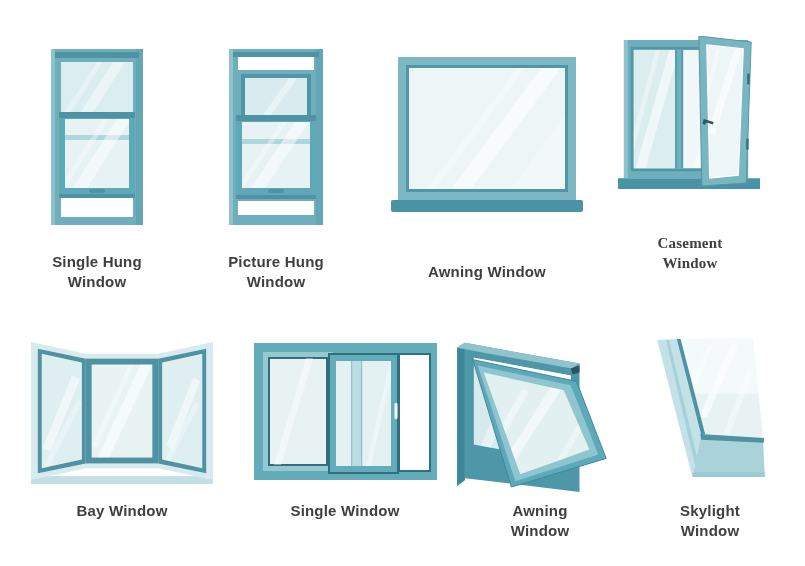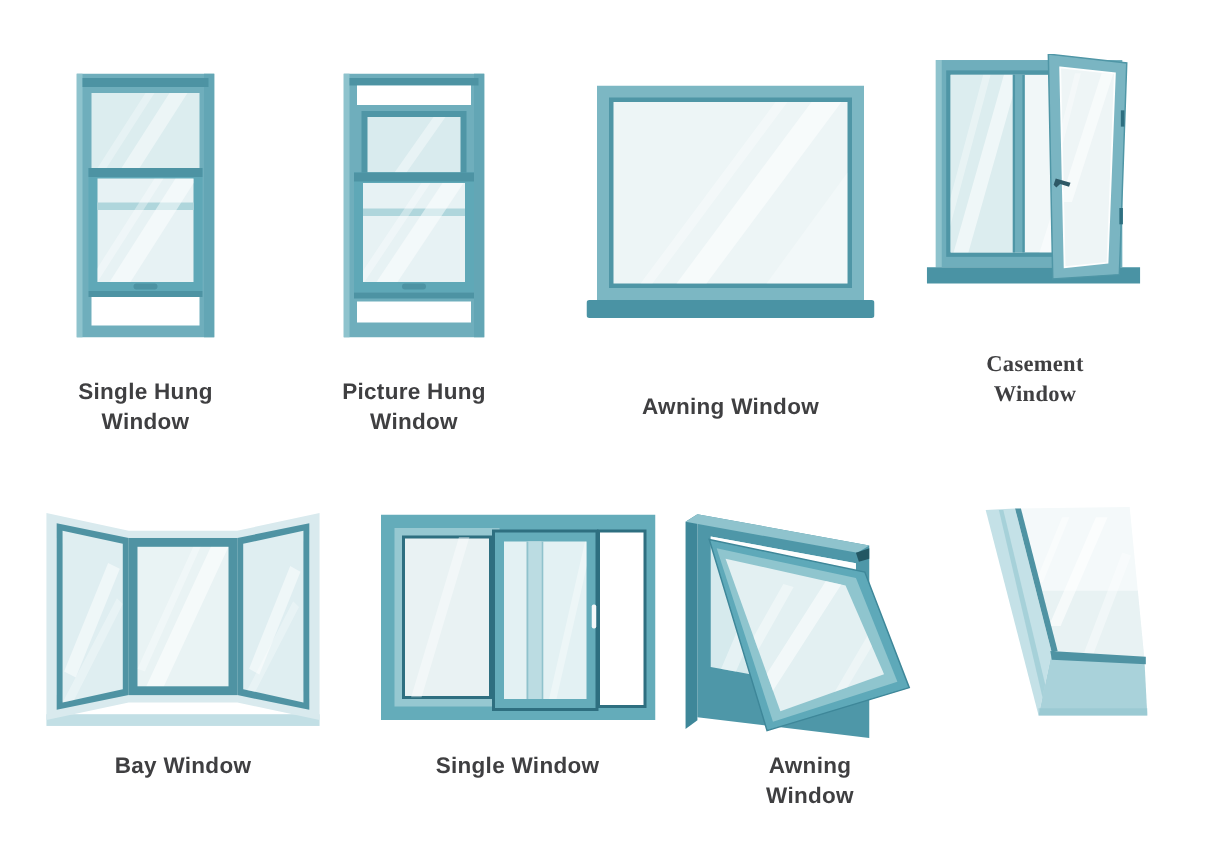--- a/index.html
+++ b/index.html
@@ -309,15 +309,18 @@
           <g fill="#ffffff">
             <polygon points="46,82 78,8 86,8 54,82" opacity=".6"></polygon>
             <polygon points="37,52 55,8 60,8 42,52" opacity=".45"></polygon>
             <polygon points="70,100 96,32 102,34 76,102" opacity=".4"></polygon>
           </g>
         </g>
         <polygon points="23,2 27,2 52,99 48,100" fill="#4F93A3"></polygon>
         <polygon points="47,99 112,103 112,108 48,105" fill="#4F93A3"></polygon>
       </svg>
     </div>
+    <div class="cap">
+      <span class="cap-inner">Skylight Window</span>
+    </div>
   </div>
 
 </div>
 
 </body></html>

